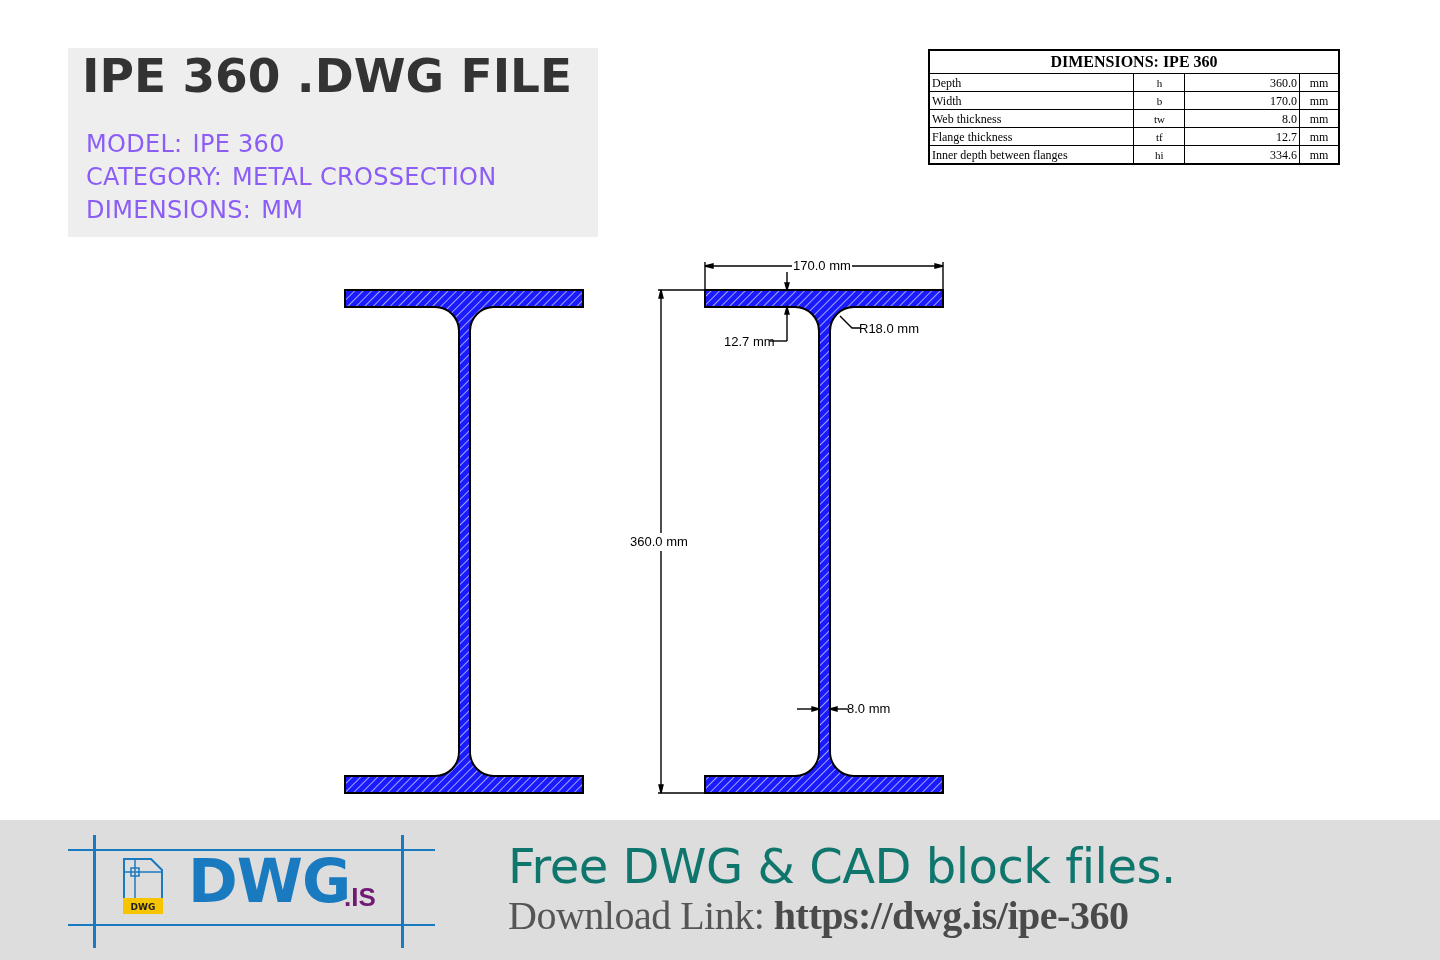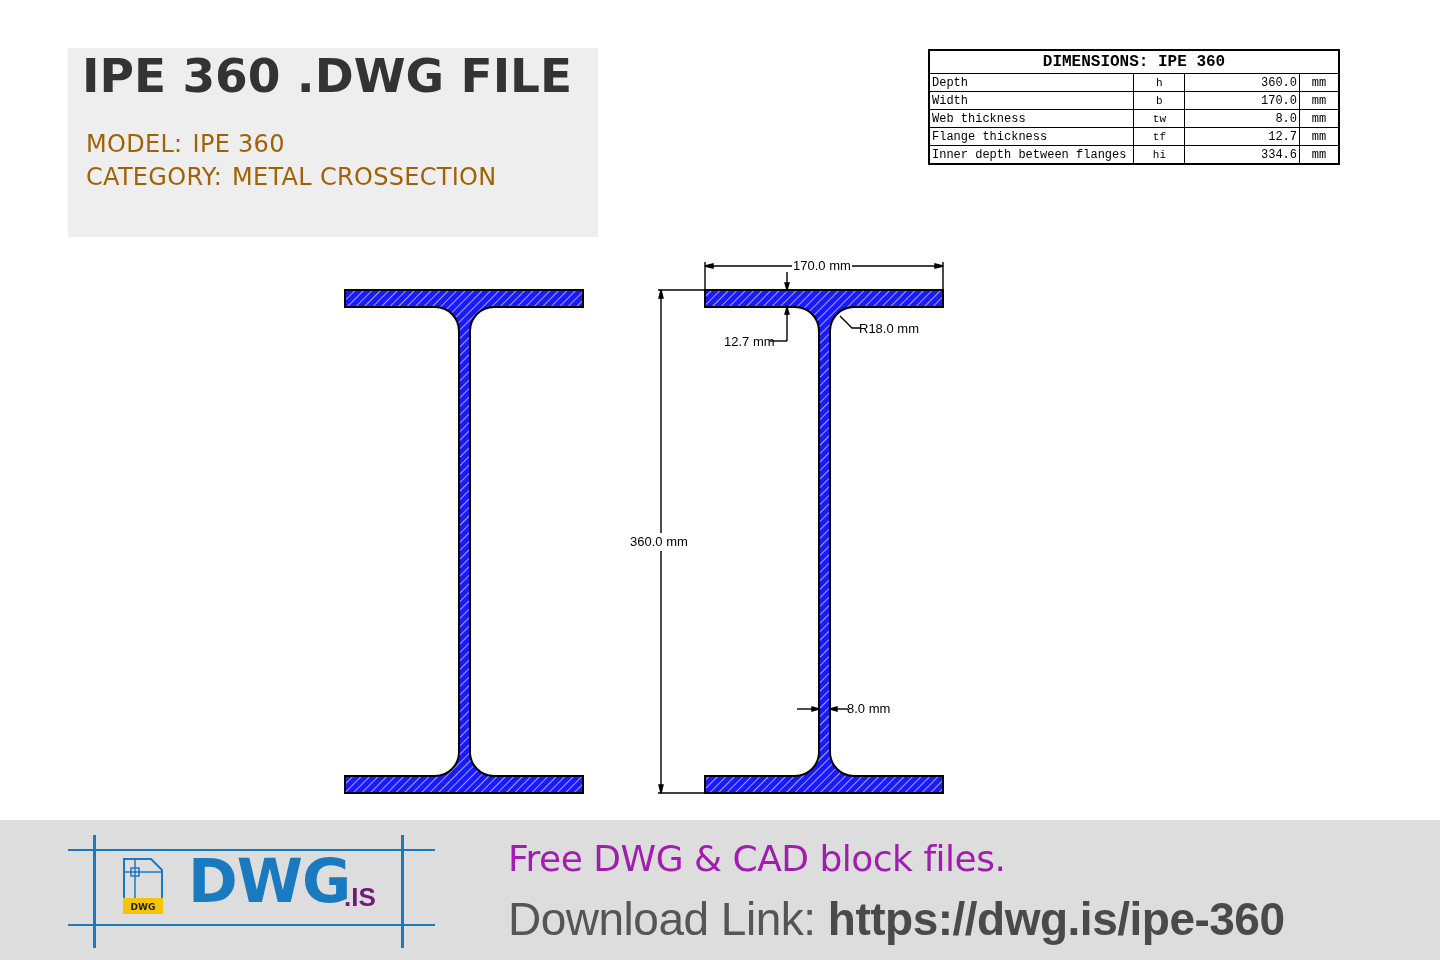--- a/index.html
+++ b/index.html
@@ -1,53 +1,56 @@
 <!DOCTYPE html>
 <html><head>
   <meta charset="utf-8">
   <style>
     html, body { margin: 0; padding: 0; }
     body { width: 1440px; height: 960px; background: #ffffff; position: relative; overflow: hidden; font-family: "DejaVu Sans", sans-serif; }
     .info-box { position: absolute; left: 68px; top: 48px; width: 530px; height: 189px; background: #eeeeee; }
     .info-title { position: absolute; left: 14px; top: 0; font-family: "DejaVu Sans", sans-serif; font-weight: bold; font-size: 47px; color: #333333; letter-spacing: 0px; white-space: nowrap; }
-    .info-line { position: absolute; left: 18px; font-family: "DejaVu Sans", sans-serif; font-size: 24px; color: #a16207; white-space: nowrap; letter-spacing: 0.3px; }
+    .info-line { position: absolute; left: 18px; font-family: "DejaVu Sans", sans-serif; font-size: 24px; color: #8b5cf6; white-space: nowrap; letter-spacing: 0.3px; }
     .info-line .lbl { margin-right: 10px; }
 
-    .dim-table { position: absolute; left: 928px; top: 49px; width: 412px; border-collapse: collapse; font-family: Liberation Mono, monospace; font-size: 12px; color: #000; }
+    .dim-table { position: absolute; left: 928px; top: 49px; width: 412px; border-collapse: collapse; font-family: Liberation Serif, serif; font-size: 12px; color: #000; }
     .dim-table td, .dim-table th { border: 1px solid #000; padding: 0 2px; height: 17px; line-height: 16px; }
     .dim-table th { font-size: 16px; font-weight: bold; height: 22px; text-align: center; border-width: 2px 2px 1px 2px; }
     .dim-table td.c-name { width: 200px; text-align: left; }
     .dim-table td.c-sym { width: 46px; text-align: center; font-size: 11px; }
     .dim-table td.c-val { width: 110px; text-align: right; }
     .dim-table td.c-unit { width: 34px; text-align: center; }
     .dim-table tr td:first-child { border-left: 2px solid #000; }
     .dim-table tr td:last-child { border-right: 2px solid #000; }
     .dim-table tr:last-child td { border-bottom: 2px solid #000; }
 
     .drawing { position: absolute; left: 0; top: 0; }
     .dim-text { font-family: "Liberation Sans", sans-serif; font-size: 13px; fill: #000; }
 
     .footer { position: absolute; left: 0; top: 820px; width: 1440px; height: 140px; background: #dddddd; }
     .logo-line { position: absolute; background: #1a7ac0; }
     .logo-text { position: absolute; left: 188px; top: 26px; font-family: "DejaVu Sans", sans-serif; font-weight: bold; font-size: 60px; color: #1a7ac0; letter-spacing: -1px; }
     .logo-suffix { position: absolute; left: 344px; top: 62px; font-family: Liberation Sans, sans-serif; font-size: 26px; color: #701a75; font-weight: bold; }
-    .tagline { position: absolute; left: 508px; top: 18px; font-family: "DejaVu Sans", sans-serif; font-size: 36px; color: #a21caf; white-space: nowrap; letter-spacing: -0.5px; }
-    .download { position: absolute; left: 508px; top: 72px; font-family: Liberation Sans, sans-serif; font-size: 46px; color: #555555; white-space: nowrap; letter-spacing: -0.5px; }
+    .tagline { position: absolute; left: 508px; top: 18px; font-family: "DejaVu Sans", sans-serif; font-size: 48px; color: #0f766e; white-space: nowrap; letter-spacing: -0.5px; }
+    .download { position: absolute; left: 508px; top: 72px; font-family: Liberation Serif, serif; font-size: 40px; color: #555555; white-space: nowrap; letter-spacing: -0.5px; }
     .download .url { font-weight: bold; color: #4a4a4a; }
   </style>
 </head>
 <body>
 
 <div class="info-box">
   <div class="info-title">IPE 360 .DWG FILE</div>
   <div class="info-line" style="top:82px;">
     <span class="lbl">MODEL:</span><span>IPE 360</span>
   </div>
   <div class="info-line" style="top:115px;">
     <span class="lbl">CATEGORY:</span><span>METAL CROSSECTION</span>
+  </div>
+  <div class="info-line" style="top:148px;">
+    <span class="lbl">DIMENSIONS:</span><span>MM</span>
   </div>
 </div>
 
 <table class="dim-table">
   <thead>
     <tr>
         <th colspan="4">DIMENSIONS: IPE 360</th>
       </tr>
   </thead>
   <tbody>

